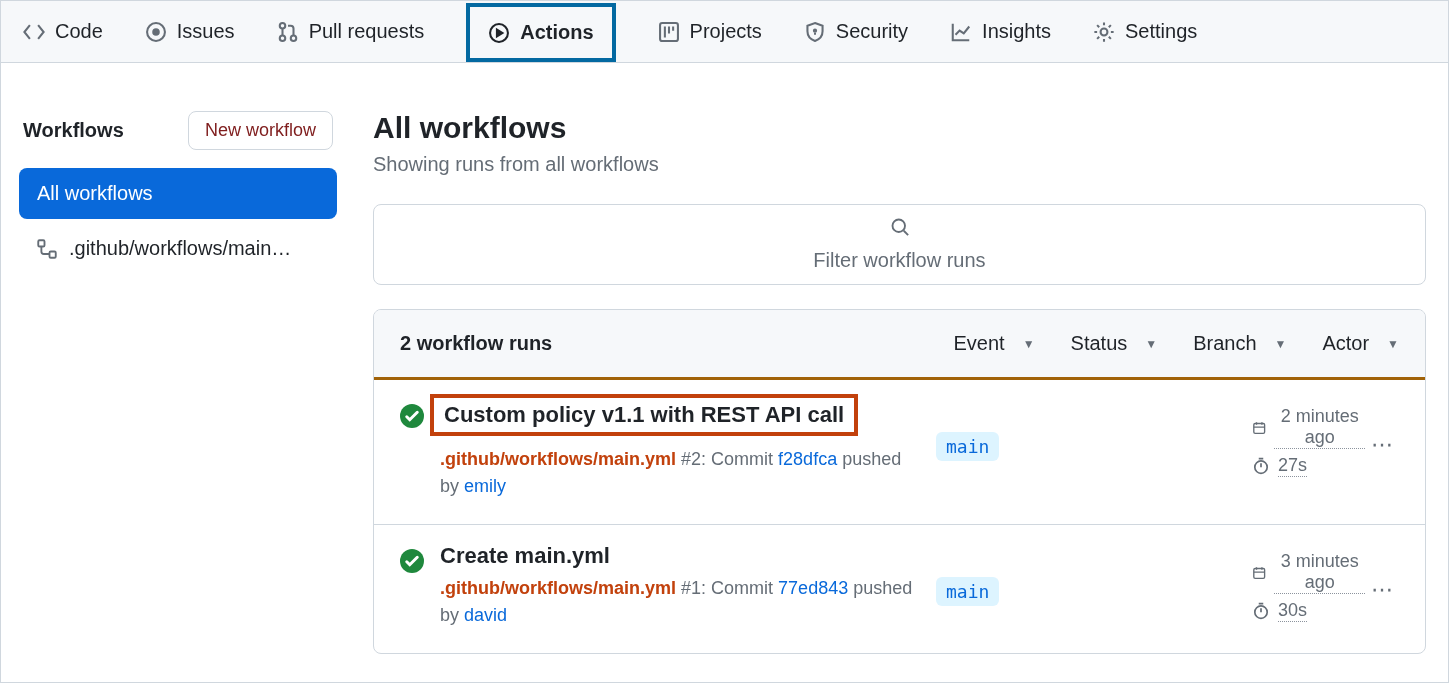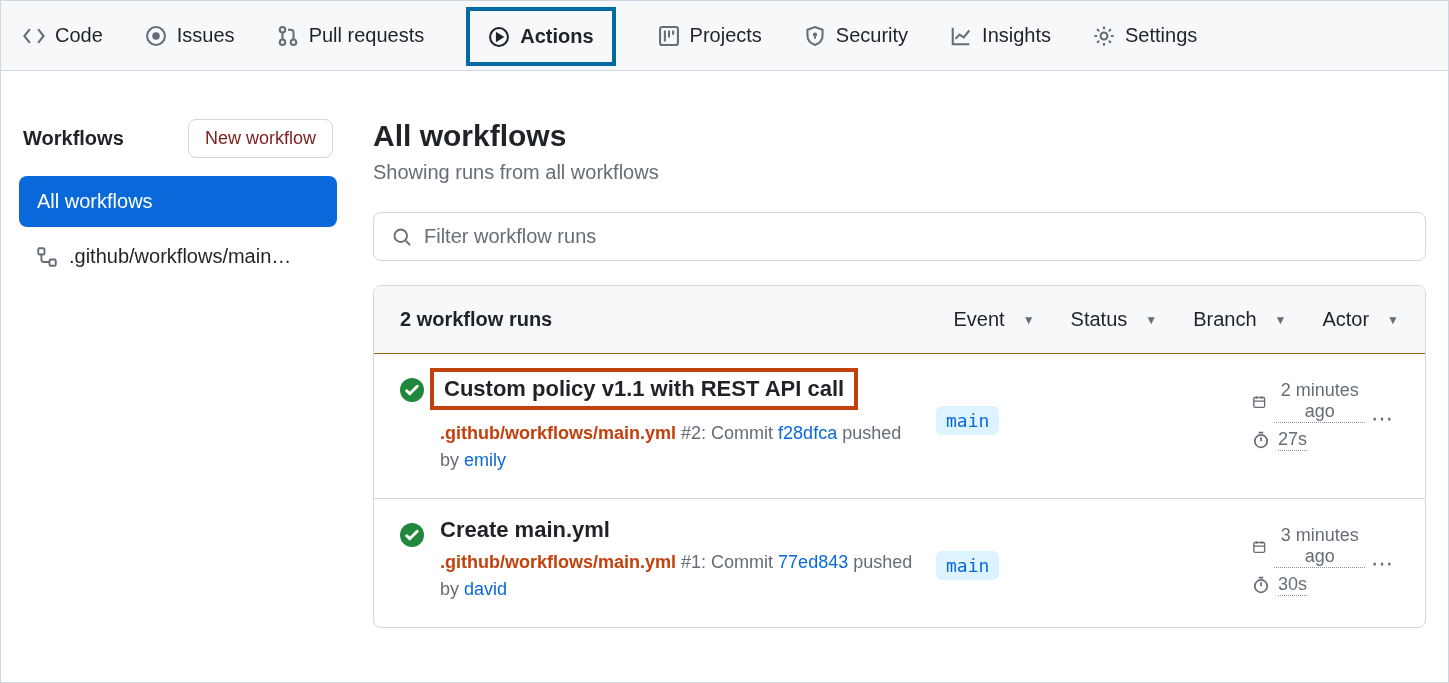--- a/index.html
+++ b/index.html
@@ -10,21 +10,21 @@
     color: #1f2328;
     width: 1449px;
     height: 683px;
     border: 1px solid #d0d7de;
     overflow: hidden;
   }
   .tabnav {
     display: flex;
     align-items: center;
     padding: 0 22px;
-    height: 70px;
+    height: 62px;
     background: #f6f8fa;
     border-bottom: 1px solid #d0d7de;
     gap: 42px;
   }
   .tabnav-item {
     display: inline-flex;
     align-items: center;
     gap: 10px;
     font-size: 20px;
     color: #1f2328;
@@ -80,30 +80,31 @@
   .filter-box {
     display: flex;
     align-items: center;
     gap: 12px;
     border: 1px solid #d0d7de;
     border-radius: 8px;
     padding: 12px 18px;
     font-size: 20px;
     color: #656d76;
     margin-bottom: 24px;
+    flex-direction: column;
   }
   .filter-box svg { width: 20px; height: 20px; }
   .runs-box { border: 1px solid #d0d7de; border-radius: 8px; overflow: hidden; }
   .runs-head {
     display: flex;
     align-items: center;
     justify-content: space-between;
     padding: 22px 26px;
     background: #f6f8fa;
-    border-bottom: 1px solid #a16207;
+    border-bottom: 3px solid #a16207;
   }
   .runs-count { font-size: 20px; font-weight: 600; }
   .runs-filters { display: flex; gap: 36px; }
   .runs-filter {
     display: inline-flex;
     align-items: center;
     gap: 18px;
     font-size: 20px;
     color: #1f2328;
     cursor: pointer;

